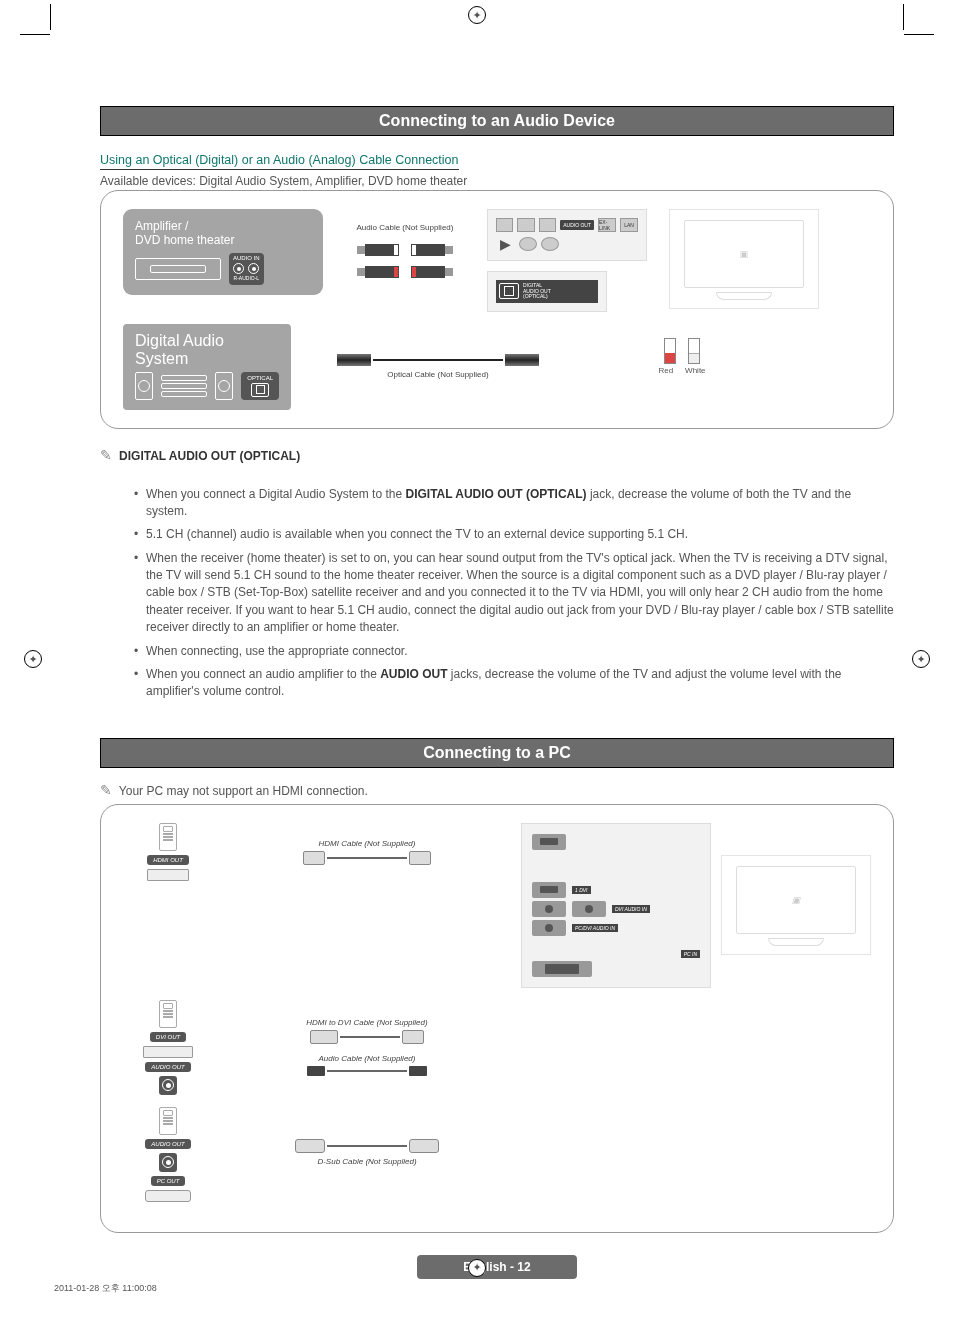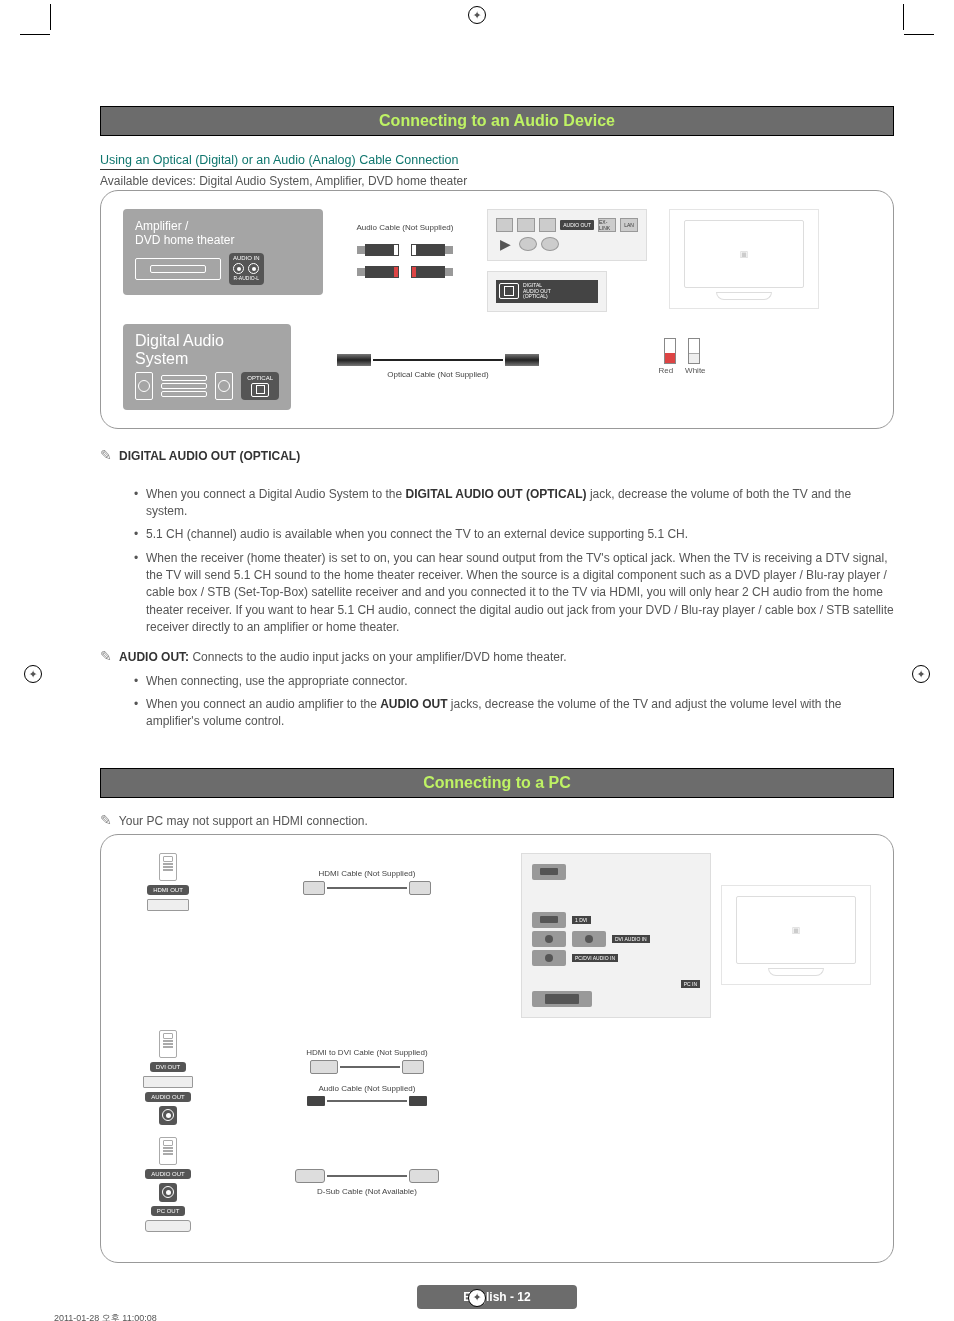--- a/index.html
+++ b/index.html
@@ -34,21 +34,21 @@
   .reg-bottom { bottom: 42px; left: 50%; transform: translateX(-50%); }
   .cropmark { position: absolute; background: #000; }
   .crop-tl-v { top: 4px; left: 50px; width: 1px; height: 26px; }
   .crop-tl-h { top: 34px; left: 20px; width: 30px; height: 1px; }
   .crop-tr-v { top: 4px; right: 50px; width: 1px; height: 26px; }
   .crop-tr-h { top: 34px; right: 20px; width: 30px; height: 1px; }
 
   .banner {
     background: #6c6c6c;
     border: 1px solid #000;
-    color: #bef264;
+    color: #ffffff;
     text-align: center;
     font-weight: bold;
     font-size: 16px;
     padding: 5px 0;
     margin: 6px 0 14px 0;
   }
   .subhead {
     display: inline-block;
     font-size: 12.5px;
     color: #0f766e;
@@ -68,21 +68,21 @@
     margin-bottom: 18px;
     position: relative;
   }
 
   
   .aud-row1 { display: flex; align-items: flex-start; gap: 22px; }
   .dev-box {
     background: #a5a5a5;
     color: #fff;
     font-size: 11px;
-    border-radius: 4px;
+    border-radius: 9px;
     padding: 10px 12px 10px 12px;
     width: 200px;
   }
   .dev-title { font-size: 12px; }
   .dev-inner {
     margin-top: 6px;
     display: flex; align-items: center; gap: 8px;
   }
   .dvd-slot {
     width: 86px; height: 22px; border: 1px solid #fff; border-radius: 2px;
@@ -159,21 +159,21 @@
 
   .note-icon { font-size:14px;color:#888;margin-right:4px; }
   .sec-title { font-size:12px;color:#444;margin:14px 0 20px 0; }
   .sec-title b { color:#333; }
   ul.bul { list-style:none;padding-left:34px; }
   ul.bul li { font-size:12px;color:#555;position:relative;padding:3px 0 3px 12px;line-height:1.45; }
   ul.bul li::before { content:"•";position:absolute;left:0;top:3px;color:#555; }
   .note-line { font-size:12px;color:#555;margin:8px 0 6px 0; }
 
   
-  .pc-row { display:grid;grid-template-columns:90px 1fr 190px 150px;gap:10px;align-items:center;margin-bottom:12px; }
+  .pc-row { display:grid;grid-template-columns:90px 1fr 190px 150px;gap:10px;align-items:center;margin-bottom:12px;font-style:italic; }
   .pc-card { display:flex;flex-direction:column;align-items:center;gap:4px; }
   .pc-tower { width:18px;height:28px;border:1px solid #aaa;border-radius:2px;display:flex;flex-direction:column;align-items:center;gap:1px;padding-top:2px; }
   .pc-tower span { width:10px;height:2px;background:#aaa; }
   .pc-tower span:first-child { height:6px;background:none;border:1px solid #aaa;border-radius:1px; }
   .port-chip { background:#555;color:#fff;font-size:6px;padding:2px 6px;border-radius:3px; }
   .port-draw { width:42px;height:12px;border:1px solid #999;background:#eee;border-radius:1px; }
   .cable-col { display:flex;flex-direction:column;align-items:center; }
   .lbl-sm { font-size:8px;color:#444;margin-bottom:3px; }
   .cab { display:flex;align-items:center;gap:2px; }
   .cab .pl { width:22px;height:14px;background:#ddd;border:1px solid #888;border-radius:2px; }
@@ -361,24 +361,20 @@
   <div class="sec-title">
     <span class="note-icon">✎</span>
     <b>DIGITAL AUDIO OUT (OPTICAL)</b>
   </div>
   <ul class="bul">
     <li>When you connect a Digital Audio System to the <b>DIGITAL AUDIO OUT (OPTICAL)</b> jack, decrease the volume of both the TV and the system.</li>
     <li>5.1 CH (channel) audio is available when you connect the TV to an external device supporting 5.1 CH.</li>
     <li>When the receiver (home theater) is set to on, you can hear sound output from the TV's optical jack. When the TV is receiving a DTV signal, the TV will send 5.1 CH sound to the home theater receiver. When the source is a digital component such as a DVD player / Blu-ray player / cable box / STB (Set-Top-Box) satellite receiver and and you connected it to the TV via HDMI, you will only hear 2 CH audio from the home theater receiver. If you want to hear 5.1 CH audio, connect the digital audio out jack from your DVD / Blu-ray player / cable box / STB satellite receiver directly to an amplifier or home theater.</li>
   </ul>
 
-  <div class="note-line">
-    <span class="note-icon">✎</span>
-    <b>AUDIO OUT:</b><span> Connects to the audio input jacks on your amplifier/DVD home theater.</span>
-  </div>
   <ul class="bul">
     <li>When connecting, use the appropriate connector.</li>
     <li>When you connect an audio amplifier to the <b>AUDIO OUT</b> jacks, decrease the volume of the TV and adjust the volume level with the amplifier's volume control.</li>
   </ul>
 
   
   <div class="banner" style="margin-top:34px;">Connecting to a PC</div>
 
   <div class="note-line">
     <span class="note-icon">✎</span>
@@ -477,21 +473,21 @@
         <div class="port-chip" style="background:#555;padding:3px;"><span class="jack-hole"></span></div>
         <div class="port-chip">PC OUT</div>
         <div class="port-draw" style="width:46px;border-radius:3px;"></div>
       </div>
       <div class="cable-col">
         <div class="cab">
             <div class="pl" style="width:30px;border-radius:3px;"></div>
             <div class="wire"></div>
             <div class="pl" style="width:30px;border-radius:3px;"></div>
           </div>
-        <div class="lbl-sm" style="margin-top:4px;">D-Sub Cable (Not Available)</div>
+        <div class="lbl-sm" style="margin-top:4px;">D-Sub Cable (Not Supplied)</div>
       </div>
     </div>
   </div>
 
   <div class="footer-pill">English - 12</div>
 </div>
 
 <div class="regmark reg-bottom"></div>
 
 <div class="footer-meta">

